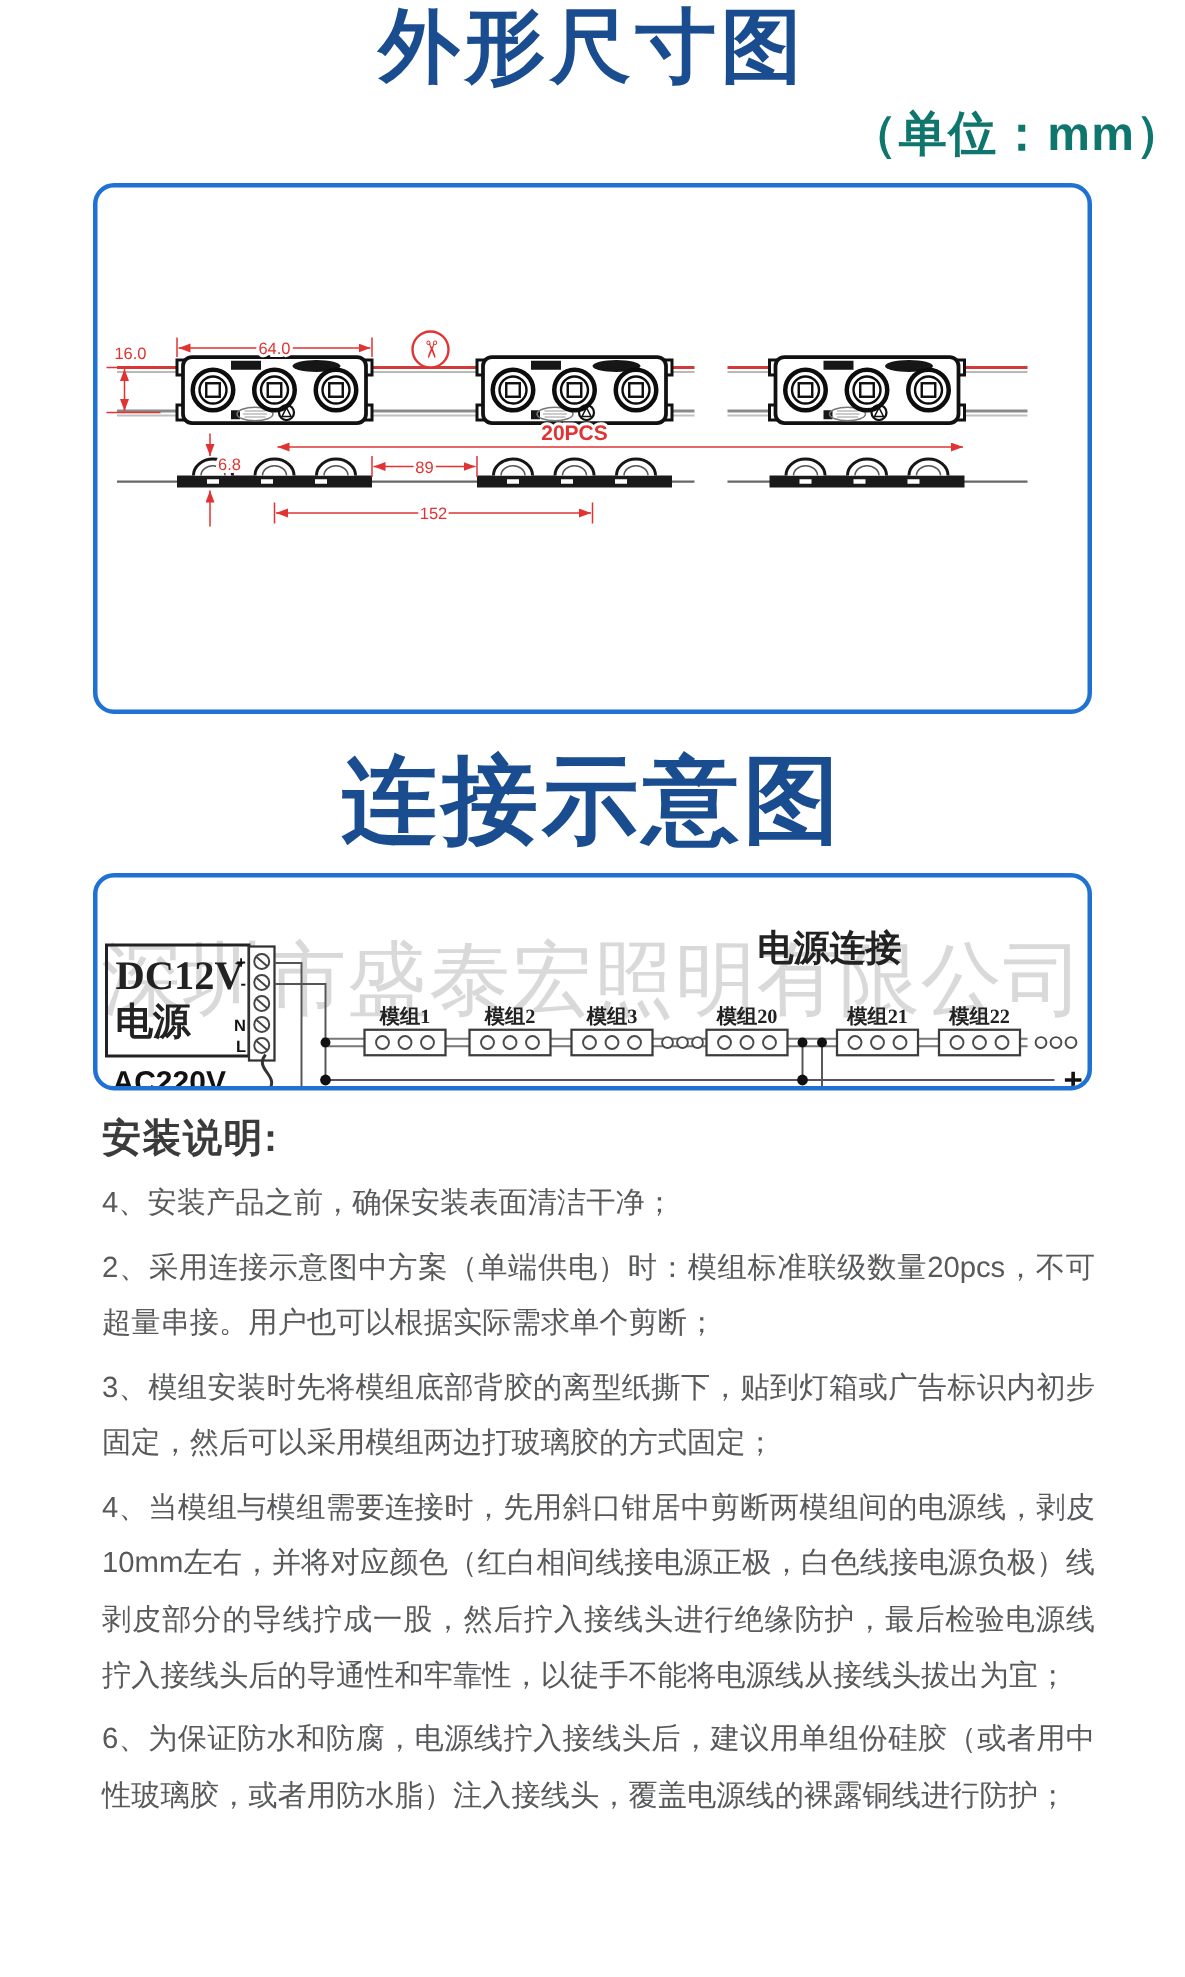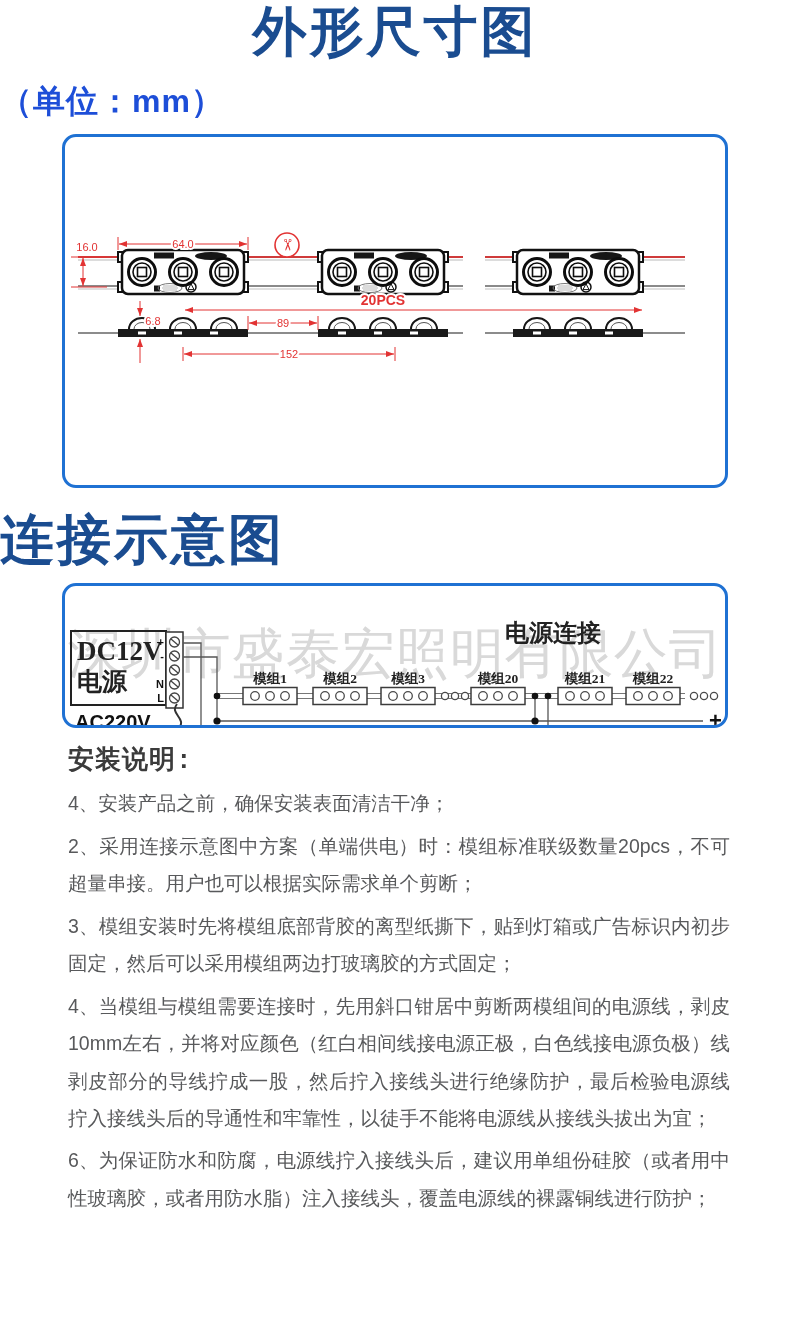--- a/index.html
+++ b/index.html
@@ -4,39 +4,39 @@
 <style>
   * { margin: 0; padding: 0; box-sizing: border-box; }
   html, body { width: 790px; background: #ffffff; font-family: "Liberation Sans", sans-serif; }
   body { height: 1318px; overflow: hidden; }
 
   .main-title {
     text-align: center; color: #1a4c90; font-weight: 900;
     font-size: 54px; letter-spacing: 3px; margin-top: 0; line-height: 1.15;
   }
   .sub-title {
-    text-align: left; color: #1d4ed8; font-weight: 900;
-    font-size: 32px; letter-spacing: 1px; margin-top: 18px;
+    text-align: right; color: #0f766e; font-weight: 900;
+    font-size: 32px; letter-spacing: 1px; margin-top: 6px;
   }
   .section-title {
-    text-align: left; color: #1a4c90; font-weight: 900;
-    font-size: 54px; letter-spacing: 3px; margin-top: 22px; margin-bottom: 14px; line-height: 1.1;
+    text-align: center; color: #1a4c90; font-weight: 900;
+    font-size: 64px; letter-spacing: 3px; margin-top: 22px; margin-bottom: 14px; line-height: 1.1;
   }
   .frame {
     width: 666px; margin: 10px auto 0 auto;
     border: 3px solid #1f71d3; border-radius: 14px;
     overflow: hidden; background: #fff;
   }
   .frame.dim { height: 354px; }
   .frame.conn { height: 145px; }
   svg { display: block; }
 
   .instructions { margin: 14px 60px 0 68px; }
   .instructions h2 {
-    font-size: 26px; color: #3b3b3b; font-weight: 900; letter-spacing: 1px; margin-bottom: 8px; font-family: Liberation Mono, monospace;
+    font-size: 26px; color: #3b3b3b; font-weight: 900; letter-spacing: 1px; margin-bottom: 8px;
   }
   .instr-item {
     font-size: 19.5px; color: #58595b; line-height: 1.92;
     text-align: justify; margin-bottom: 5px;
   }
 
   .dim-label { fill: #e23333; font-size: 11px; font-family: "Liberation Sans", sans-serif;
     paint-order: stroke; stroke: #ffffff; stroke-width: 4px; text-anchor: middle; }
   .dim-label.big { font-size: 14px; font-weight: bold; }
   .cjk-serif { font-family: "Liberation Serif", serif; font-weight: bold; fill: #222; }

